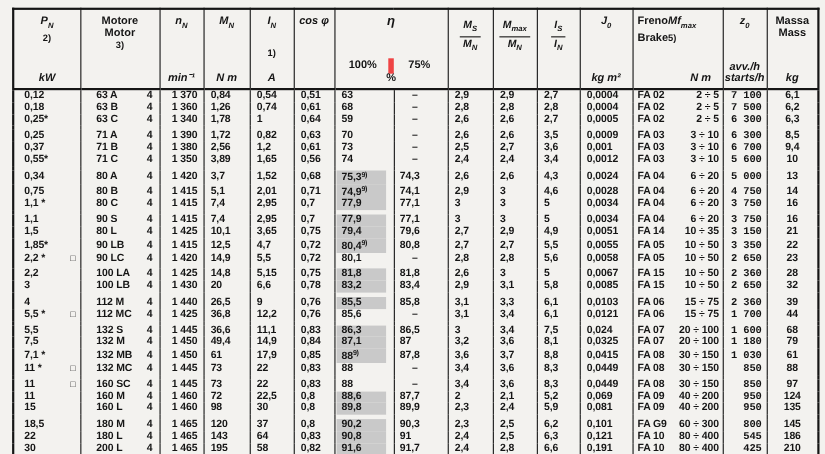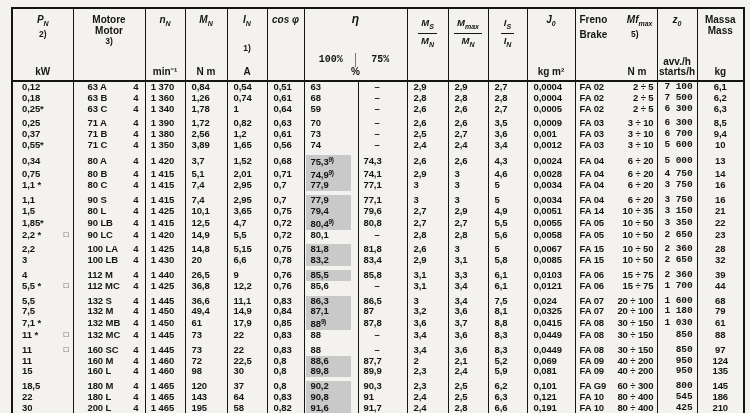--- a/index.html
+++ b/index.html
@@ -9,47 +9,47 @@
         width:733px;border:2px solid #151515;background:#f3f2ef;}
   col.c1{width:61px}col.c2{width:72px}col.c3{width:40px}col.c4{width:42px}col.c5{width:40px}
   col.c6{width:37px}col.c7{width:54px}col.c8{width:49px}col.c9{width:41px}col.c10{width:40px}
   col.c11{width:39px}col.c12{width:48px}col.c13{width:82px}col.c14{width:40px}col.c15{width:47px}
 
   thead th{border-left:1px solid #151515;border-bottom:2px solid #151515;height:71px;
            padding:0;font-size:10px;font-weight:bold;vertical-align:top;}
   .hw{display:flex;flex-direction:column;align-items:center;height:100%;box-sizing:border-box;
       padding:5px 2px 3px;}
   .top{text-align:center;line-height:11px;}
-  .bot{margin-top:auto;text-align:center;line-height:10px;font-weight:bold;}
+  .bot{margin-top:auto;text-align:center;line-height:10px;font-weight:bold;font-style:italic;}
   .mid{margin-top:auto;}
   .sym{font-style:italic;}
   sub{font-size:7px;}
   .note{font-size:8.5px;font-weight:bold;}
   .frac{display:inline-block;font-style:italic;text-align:center;line-height:9.5px;margin-top:4px;font-size:9.5px;}
   .frac .num{border-bottom:1px solid #151515;padding:0 3px 2px;}
   .frac .den{padding-top:2px;}
   .eta-sym{font-size:12px;}
-  .eta-mid{display:flex;width:100%;margin-top:auto;font-family:Liberation Mono, monospace;}
+  .eta-mid{display:flex;width:100%;margin-top:auto;}
   .eta-l,.eta-r{flex:1;text-align:center;padding:1px 0 2px;}
-  .eta-r{border-left:1px solid #ef4444;text-align:center;}
+  .eta-r{border-left:5px solid #ef4444;text-align:center;}
   .eta-unit{text-align:center;line-height:10px;}
   .hw-brake{align-items:stretch;padding:5px 4px 3px;}
-  .br-row{display:flex;justify-content:space-between;line-height:11px;}
+  .br-row{display:flex;justify-content:flex-start;line-height:11px;}
   .br-row2 .note{margin-right:14px;}
   .bot-right{text-align:right;padding-right:6px;}
 
   tbody td{border-left:1px solid #151515;padding:0;font-size:9.5px;font-weight:bold;
            line-height:10.8px;height:10.8px;white-space:nowrap;letter-spacing:-0.1px;
            vertical-align:middle;}
   tr.gap td{height:4px;line-height:4px;font-size:1px;}
   .c-pn{padding-left:9px;}
   .sq{float:right;margin-right:4px;font-size:8px;line-height:10.8px;}
   .c-motor{padding-left:14px;}
   .pole{float:right;margin-right:6px;}
-  .c-n{text-align:center;padding-right:5px;}
+  .c-n{text-align:right;padding-right:5px;}
   .c-mn,.c-i,.c-cos,.c-num,.c-j0{padding-left:6px;}
   .c-e100{padding-left:1px;}
   .ebox{display:inline-block;min-width:45px;box-sizing:border-box;padding-left:5px;}
   .ebox.hl{background:#c9c9c9;}
   .c-e100 sup{font-size:6.5px;vertical-align:3px;letter-spacing:-0.5px;}
   .c-e75{padding-left:5px;}
   .dash{margin-left:11px;}
   .c-brake{padding-left:4px;}
   .mf{float:right;margin-right:3px;}
   .c-z0{text-align:right;padding-right:4px;font-family:Liberation Mono, monospace;}

